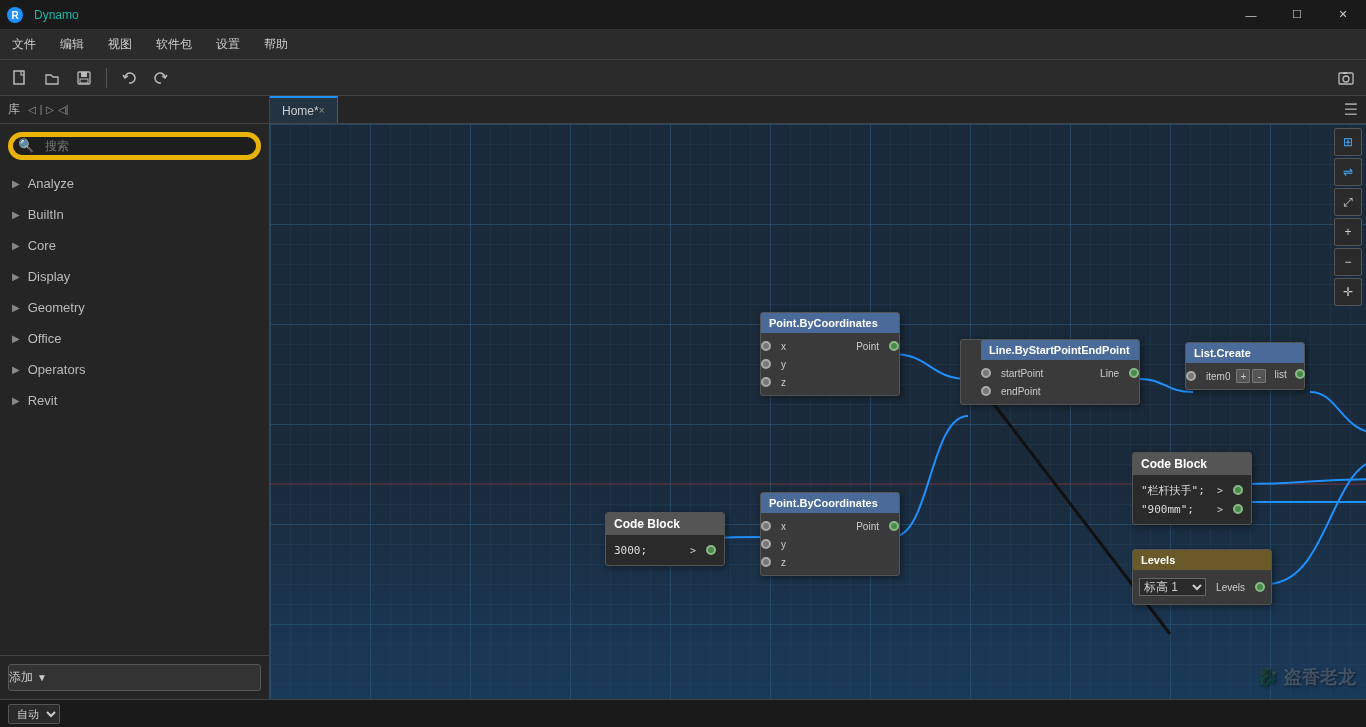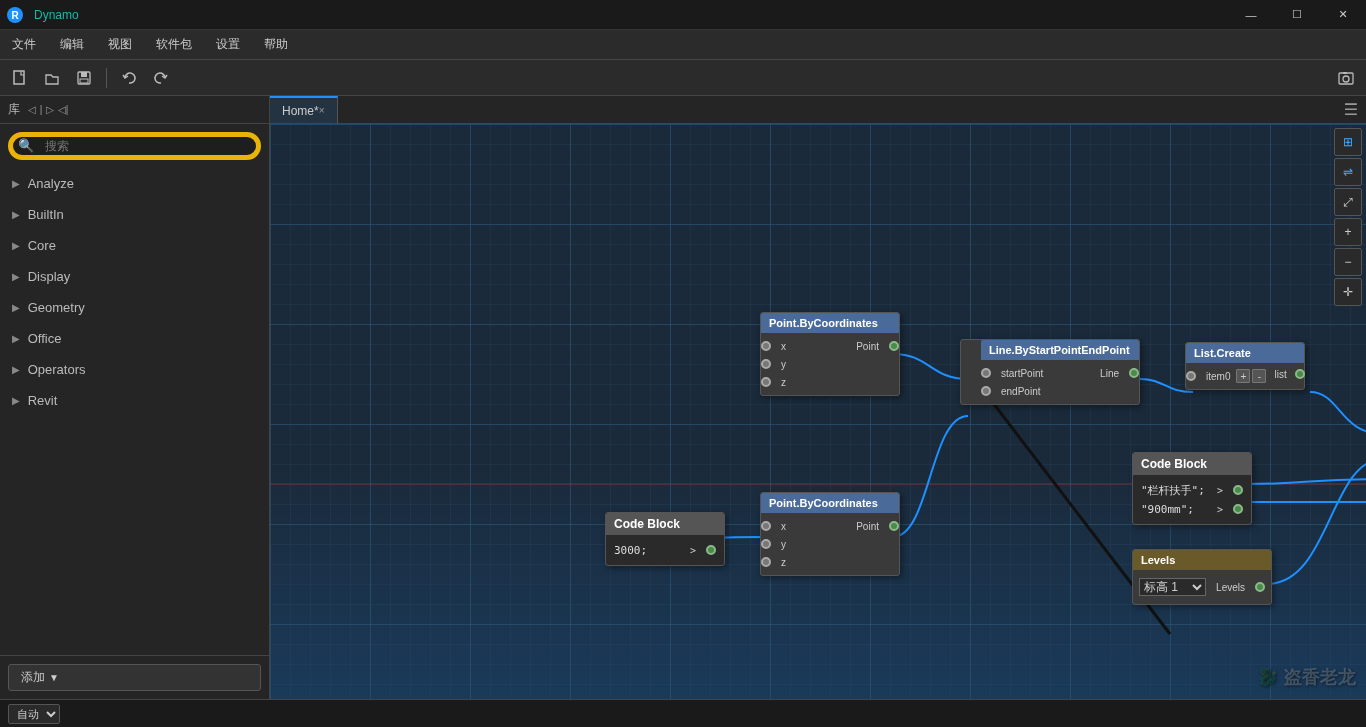--- a/index.html
+++ b/index.html
@@ -52,21 +52,21 @@
     #search-box { padding: 8px; }
     #search-box input { width: 100%; height: 28px; background: #1e1e1e; border: 5px solid #eab308; border-radius: 14px; color: #ccc; padding: 0 12px 0 32px; font-size: 12px; outline: none; }
     #search-box .search-wrap { position: relative; }
     #search-box .search-icon { position: absolute; left: 10px; top: 6px; color: #888; font-size: 13px; }
 
     .sidebar-items { flex: 1; overflow-y: auto; }
     .sidebar-item { display: flex; align-items: center; padding: 8px 12px; cursor: pointer; color: #bbb; font-size: 13px; }
     .sidebar-item .arrow { margin-right: 8px; font-size: 10px; color: #888; }
 
     .sidebar-bottom { padding: 8px; border-top: 1px solid #444; }
-    .add-btn { display: flex; align-items: center; gap: 4px; background: #333; border: 1px solid #555; color: #ccc; padding: 4px 12px; border-radius: 3px; cursor: pointer; font-size: 12px; }
+    .add-btn { display: flex; align-items: center; gap: 4px; background: #333; border: 1px solid #555; color: #ccc; padding: 4px 0; border-radius: 3px; cursor: pointer; font-size: 12px; }
     .add-btn .chevron { font-size: 10px; }
 
     
     #canvas { flex: 1; position: relative; overflow: hidden; background: #1a2a3a; }
 
     
     .grid-bg {
       position: absolute; inset: 0;
       background:
         linear-gradient(180deg, transparent 60%, #1a3a5a 100%);

